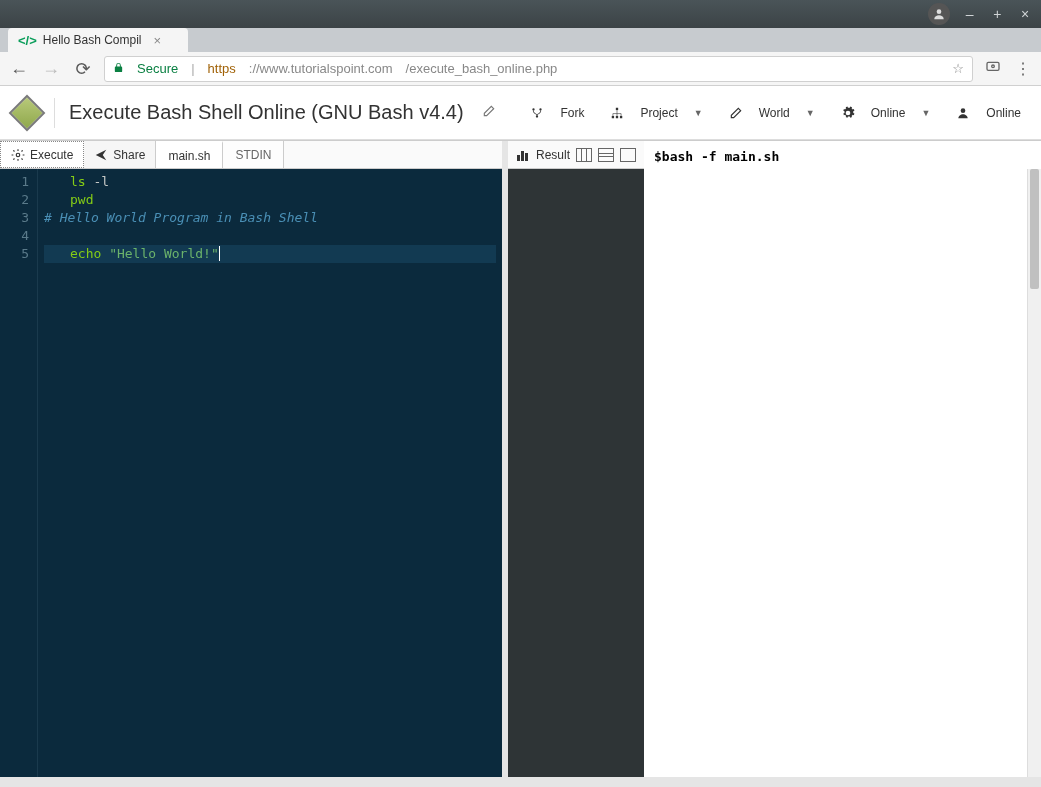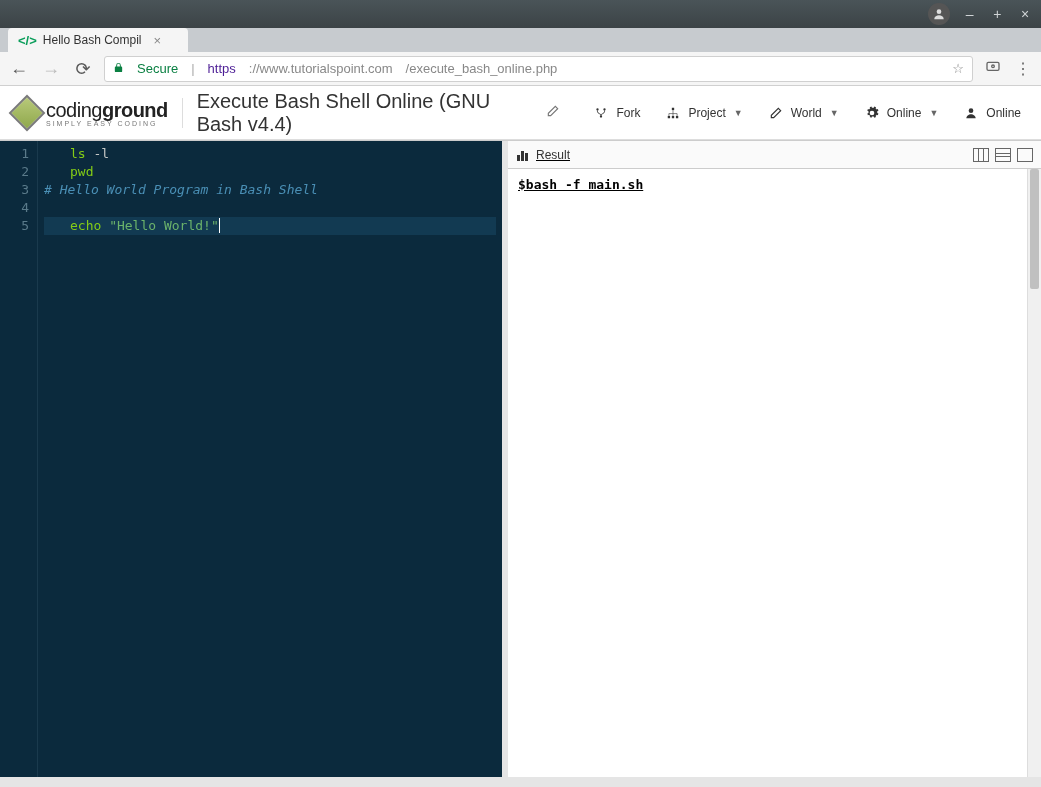--- a/index.html
+++ b/index.html
@@ -17,43 +17,43 @@
 .tab-icon { color: #0a9d5a; font-weight: bold; font-size: 13px; }
 
 
 .addr-bar { height: 34px; background: #f5f5f5; border-bottom: 1px solid #d0d0d0; display: flex; align-items: center; padding: 0 8px; gap: 10px; }
 .nav-btn { width: 22px; height: 22px; color: #5a5a5a; font-size: 18px; display: flex; align-items: center; justify-content: center; cursor: pointer; }
 .nav-btn.disabled { color: #bbb; }
 .url-box { flex: 1; height: 26px; border: 1px solid #d0d0d0; border-radius: 3px; background: #fff; display: flex; align-items: center; padding: 0 8px; font-size: 13px; gap: 13px; }
 .secure-lock { color: #0b8043; font-size: 12px; }
 .secure-text { color: #0b8043; font-size: 13px; }
 .url-sep { color: #aaa; }
-.url-host { color: #4c1d95; }
+.url-host { color: #a16207; }
 .url-path { color: #888; }
 .url-star { color: #888; margin-left: auto; }
 .addr-icon { width: 20px; color: #666; font-size: 16px; text-align: center; cursor: pointer; }
 
 
 .app-header { height: 54px; background: #fff; border-bottom: 1px solid #ddd; display: flex; align-items: center; padding: 0 14px; gap: 14px; }
 .logo-box { display: flex; align-items: center; gap: 6px; }
 .logo-cube { width: 26px; height: 26px; transform: rotate(45deg); border: 2px solid #7a7a7a; background: linear-gradient(135deg,#b8c97a,#8fa84b); }
 .logo-text { font-family: 'Arial Narrow', sans-serif; font-size: 20px; color: #222; font-weight: 300; letter-spacing: -0.5px; }
 .logo-text b { font-weight: bold; }
 .logo-sub { font-size: 7px; color: #777; letter-spacing: 2px; display: block; margin-top: -2px; }
 .header-divider { width: 1px; height: 30px; background: #ddd; }
 .page-title { font-size: 20px; color: #333; font-weight: normal; font-family: 'Arial Narrow', Arial; }
 .edit-title-icon { color: #888; font-size: 14px; margin-left: 4px; cursor: pointer; }
 .header-spacer { flex: 1; }
-.hdr-btn { display: flex; align-items: center; gap: 8px; font-size: 12px; color: #333; cursor: pointer; padding: 4px 6px; }
+.hdr-btn { display: flex; align-items: center; gap: 16px; font-size: 12px; color: #333; cursor: pointer; padding: 4px 6px; }
 .hdr-btn .caret { font-size: 9px; color: #666; }
 
 
 .main-area { display: flex; height: calc(100% - 28px - 24px - 34px - 54px - 10px); border-top: 1px solid #ccc; }
 .left-pane { width: 508px; display: flex; flex-direction: column; border-right: 6px solid #e5e5e5; }
-.right-pane { flex: 1; display: flex; flex-direction: column; position: relative; text-decoration: underline; }
+.right-pane { flex: 1; display: flex; flex-direction: row; position: relative; }
 
 
 .left-tabs { height: 28px; background: #fafafa; border-bottom: 1px solid #ccc; display: flex; align-items: stretch; }
 .tool-btn { display: flex; align-items: center; gap: 5px; padding: 0 10px; font-size: 12px; color: #333; border-right: 1px solid #ccc; cursor: pointer; background: #f6f6f6; }
 .tool-btn.active { background: #fff; border: 1px dotted #888; }
 .file-tab { display: flex; align-items: center; padding: 0 12px; font-size: 12px; color: #666; border-right: 1px solid #ccc; cursor: pointer; background: #fdfdfd; }
 .file-tab.active { background: #fff; color: #333; border-top: 2px solid #fff; }
 
 
 .editor { flex: 1; background: #0b2a3d; display: flex; font-family: 'Consolas', 'Monaco', monospace; font-size: 13px; position: relative; overflow: hidden; }
@@ -136,24 +136,20 @@
         <rect x="3" y="5" width="18" height="12" rx="2"></rect>
         <circle cx="12" cy="11" r="2"></circle>
       </svg>
   </div>
   <div class="addr-icon">⋮</div>
 </div>
 
 <div class="app-header">
   <div class="logo-box">
     <div class="logo-cube"></div>
-    <div>
-      <span class="logo-text"><span>coding</span><b>ground</b></span>
-      <span class="logo-sub">SIMPLY  EASY  CODING</span>
-    </div>
   </div>
   <div class="header-divider"></div>
   <span class="page-title">Execute Bash Shell Online (GNU Bash v4.4)</span>
   <span class="edit-title-icon">
     <svg viewBox="0 0 24 24" width="14" height="14" fill="none" stroke="#777" stroke-width="2">
         <path d="M4 20h4L20 8l-4-4L4 16v4z"></path>
       </svg>
   </span>
   <div class="header-spacer"></div>
   <div class="hdr-btn">
@@ -194,20 +190,41 @@
     <svg class="icon" viewBox="0 0 24 24" fill="#333">
         <circle cx="12" cy="8" r="4"></circle>
         <path d="M4 21c0-4 4-7 8-7s8 3 8 7z"></path>
       </svg>
     <span>Online</span>
   </div>
 </div>
 
 <div class="main-area">
   <div class="left-pane">
+    <div class="left-tabs">
+      <div class="tool-btn active">
+        <svg class="icon" viewBox="0 0 24 24" fill="none" stroke="#333" stroke-width="2">
+            <circle cx="12" cy="12" r="3"></circle>
+            <path d="M12 2v3M12 19v3M4 12H1M23 12h-3M6 6l-2-2M20 20l-2-2M6 18l-2 2M20 4l-2 2"></path>
+          </svg>
+        <span>Execute</span>
+      </div>
+      <div class="tool-btn">
+        <svg class="icon" viewBox="0 0 24 24" fill="#333">
+            <path d="M3 12l18-9-6 9 6 9z"></path>
+          </svg>
+        <span>Share</span>
+      </div>
+      <div class="file-tab active">
+        <span>main.sh</span>
+      </div>
+      <div class="file-tab">
+        <span>STDIN</span>
+      </div>
+    </div>
     <div class="editor">
       <div class="gutter" id="gutter">
           <div>1</div>
           <div>2</div>
           <div>3</div>
           <div>4</div>
           <div>5</div>
         </div>
       <div class="code-body" id="codebody"><div class="code-line"><span class="k-cmd">ls</span> <span class="k-arg">-l</span></div><div class="code-line"><span class="k-cmd">pwd</span></div><div class="code-line"><span class="k-comment"># Hello World Program in Bash Shell</span></div><div class="code-line"></div><div class="code-line current"><span class="k-cmd">echo</span> <span class="k-str">"Hello World!"</span><span class="cursor"></span></div></div>
     </div>

